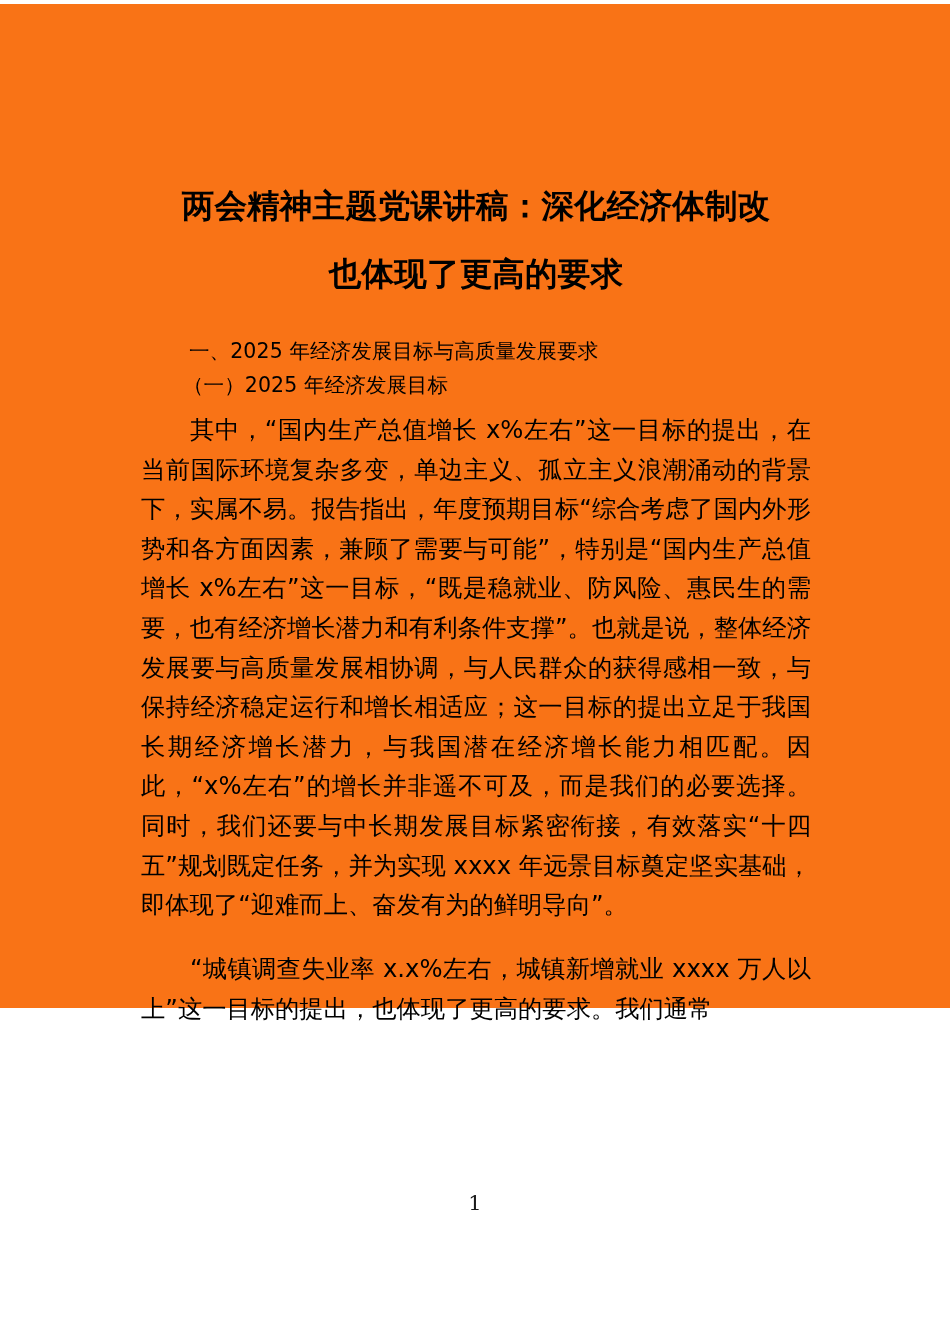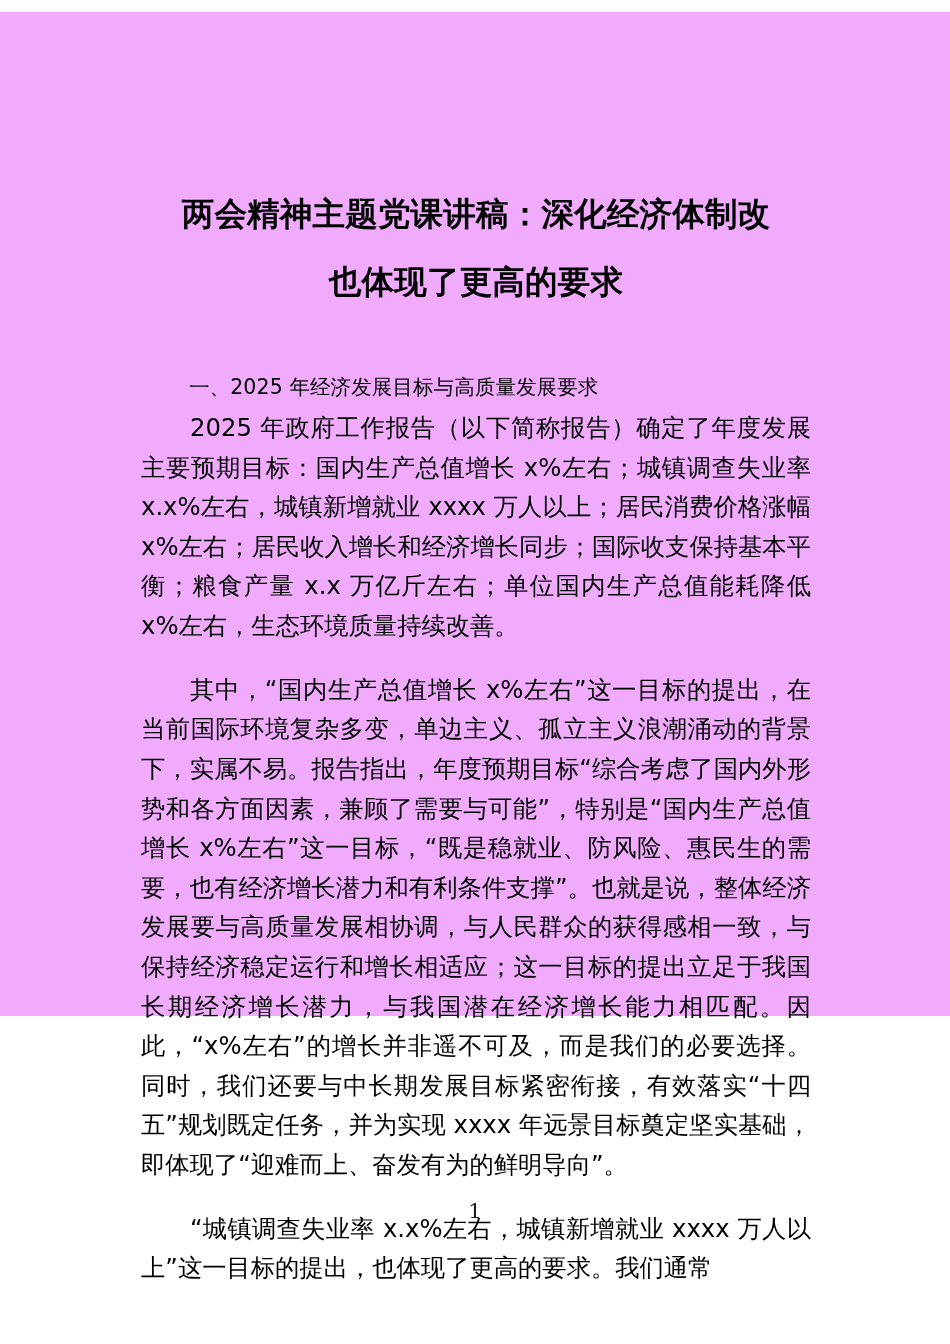--- a/index.html
+++ b/index.html
@@ -14,24 +14,24 @@
     overflow: hidden;
     font-family: "DejaVu Sans", "Liberation Sans", sans-serif;
     color: #000000;
     -webkit-font-smoothing: antialiased;
   }
 
   
   .page {
     position: absolute;
     left: 0;
-    top: 12px;
+    top: 4px;
     width: 950px;
     height: 1004px;
-    background: #f0abfc;
+    background: #f97316;
   }
 
   
   .doc-title {
     position: absolute;
     left: 141px;
     top: 168px;
     width: 670px;
     text-align: center;
     font-size: 32.5px;
@@ -48,21 +48,20 @@
     top: 330px;
     width: 670px;
   }
 
   .heading {
     font-size: 20.5px;
     line-height: 34px;
     text-align: left;
     letter-spacing: 0.1px;
     white-space: nowrap;
-    margin-top: 28px;
   }
   .heading.h-lvl1 { padding-left: 48px; }
   .heading.h-lvl2 { padding-left: 42px; }
 
   .para {
     font-size: 24.3px;
     line-height: 39.6px;
     text-align: justify;
     text-justify: inter-character;
     text-align-last: left;
@@ -94,22 +93,22 @@
 
   <div class="doc-title">
     <div>两会精神主题党课讲稿：深化经济体制改</div>
     <div>也体现了更高的要求</div>
   </div>
 
   <div class="content">
 
     <div class="heading h-lvl1">一、2025 年经济发展目标与高质量发展要求</div>
 
+    <div class="heading h-lvl2">（一）2025 年经济发展目标</div>
 
-    <p class="para p1">2025 年政府工作报告（以下简称报告）确定了年度发展主要预期目标：国内生产总值增长 x%左右；城镇调查失业率 x.x%左右，城镇新增就业 xxxx 万人以上；居民消费价格涨幅 x%左右；居民收入增长和经济增长同步；国际收支保持基本平衡；粮食产量 x.x 万亿斤左右；单位国内生产总值能耗降低 x%左右，生态环境质量持续改善。</p>
 
     <p class="para p2">其中，“国内生产总值增长 x%左右”这一目标的提出，在当前国际环境复杂多变，单边主义、孤立主义浪潮涌动的背景下，实属不易。报告指出，年度预期目标“综合考虑了国内外形势和各方面因素，兼顾了需要与可能”，特别是“国内生产总值增长 x%左右”这一目标，“既是稳就业、防风险、惠民生的需要，也有经济增长潜力和有利条件支撑”。也就是说，整体经济发展要与高质量发展相协调，与人民群众的获得感相一致，与保持经济稳定运行和增长相适应；这一目标的提出立足于我国长期经济增长潜力，与我国潜在经济增长能力相匹配。因此，“x%左右”的增长并非遥不可及，而是我们的必要选择。同时，我们还要与中长期发展目标紧密衔接，有效落实“十四五”规划既定任务，并为实现 xxxx 年远景目标奠定坚实基础，即体现了“迎难而上、奋发有为的鲜明导向”。</p>
 
     <p class="para p3">“城镇调查失业率 x.x%左右，城镇新增就业 xxxx 万人以上”这一目标的提出，也体现了更高的要求。我们通常</p>
 
   </div>
 
   <div class="page-number">1</div>
 
 </div>

